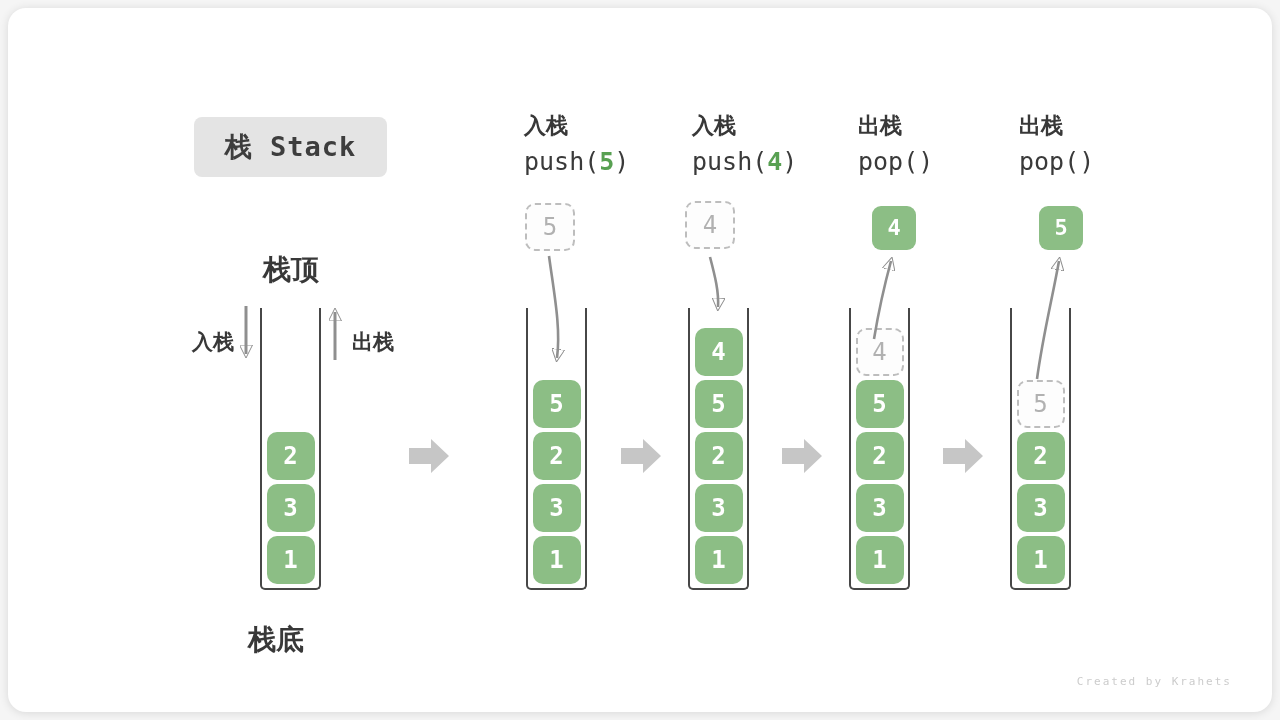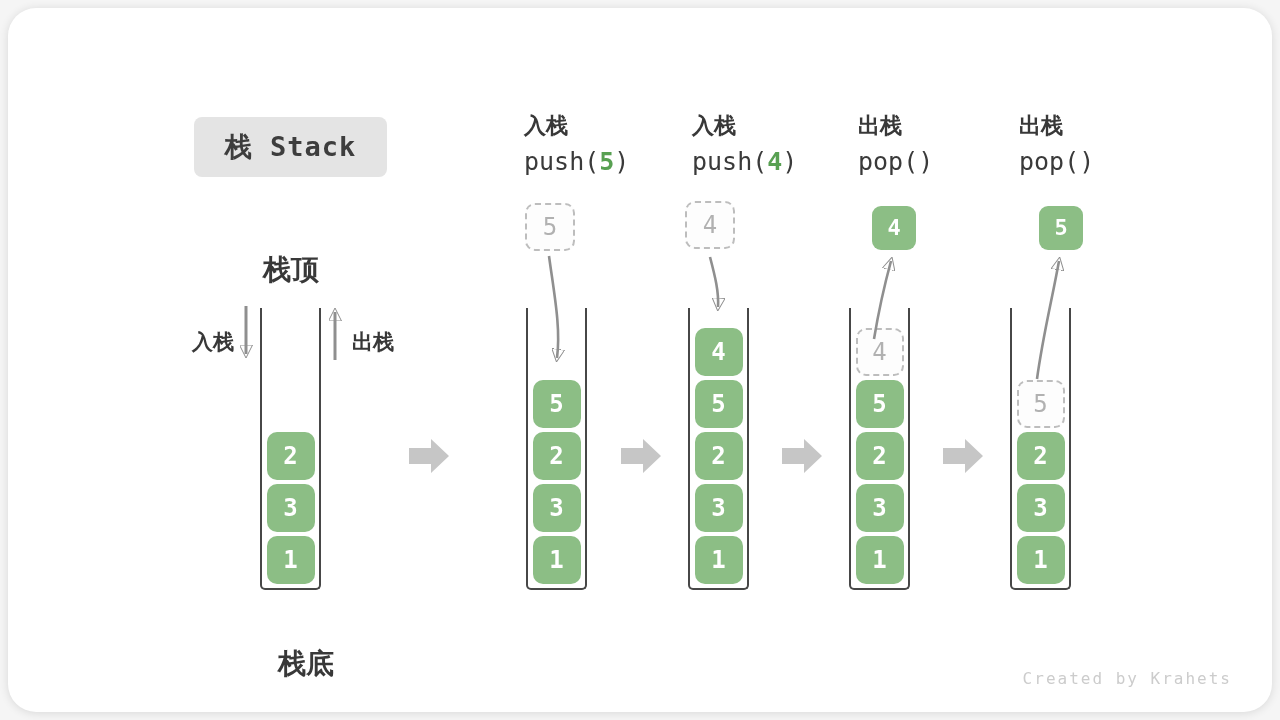--- a/index.html
+++ b/index.html
@@ -1,28 +1,28 @@
 <!DOCTYPE html>
 <html><head>
 <meta charset="utf-8">
 <style>
   html,body{margin:0;padding:0;background:#f5f5f5;width:1280px;height:720px;overflow:hidden;
     font-family:"DejaVu Sans","Liberation Sans",sans-serif;}
   .canvas{position:relative;width:1280px;height:720px;}
   .card{position:absolute;left:8px;top:8px;right:8px;bottom:8px;background:#ffffff;
-    border-radius:28px;box-shadow:0 1px 10px rgba(0,0,0,0.12);}
+    border-radius:18px;box-shadow:0 1px 10px rgba(0,0,0,0.12);}
   
   .title-box{position:absolute;left:186px;top:109px;width:193px;height:60px;background:#e4e4e4;
     border-radius:8px;display:flex;align-items:center;justify-content:center;}
   .title-box span{font-family:"DejaVu Sans Mono","Liberation Mono",monospace;font-size:27px;
     font-weight:700;color:#3d3d3d;letter-spacing:1px;}
   
   .lbl{position:absolute;font-size:28px;font-weight:700;color:#383838;}
   .lbl-stack-top{left:240px;top:243px;width:86px;text-align:center;}
-  .lbl-stack-bottom{left:240px;top:637px;width:86px;text-align:right;}
+  .lbl-stack-bottom{left:240px;top:613px;width:86px;text-align:left;}
   .lbl-push-side{left:168px;top:320px;width:58px;text-align:right;font-size:21px;}
   .lbl-pop-side{left:344px;top:320px;width:58px;text-align:left;font-size:21px;}
   
   .op-header{position:absolute;top:104px;}
   .op-l1{font-size:22px;font-weight:700;color:#383838;line-height:28px;}
   .op-l2{margin-top:8px;font-family:"DejaVu Sans Mono","Liberation Mono",monospace;
     font-size:25px;color:#3a3a3a;line-height:28px;}
   .op-l2 .arg{color:#58a052;font-weight:700;}
   
   .stack-well{position:absolute;top:300px;width:61px;height:282px;box-sizing:border-box;
@@ -40,21 +40,21 @@
     border-radius:10px;color:#b1b1b1;font-size:24px;line-height:44px;}
   .float-box.solid{width:44px;height:44px;background:#8cbe85;border-radius:9px;color:#ffffff;
     font-size:22px;font-weight:700;line-height:44px;}
   
   .flow-arrow{position:absolute;width:40px;height:34px;}
   .flow-arrow polygon{fill:#c6c6c6;}
   
   .overlay{position:absolute;left:0;top:0;width:1280px;height:720px;pointer-events:none;}
   .overlay path{fill:none;stroke:#8f8f8f;}
   .watermark{position:absolute;right:40px;bottom:24px;color:#cccccc;
-    font-family:"DejaVu Sans Mono","Liberation Mono",monospace;font-size:16px;letter-spacing:2px;}
+    font-family:"DejaVu Sans Mono","Liberation Mono",monospace;font-size:11px;letter-spacing:2px;}
 </style>
 </head>
 <body>
 
 <div class="canvas">
   <div class="card">
 
     <div class="title-box">
       <span>栈 Stack</span>
     </div>

